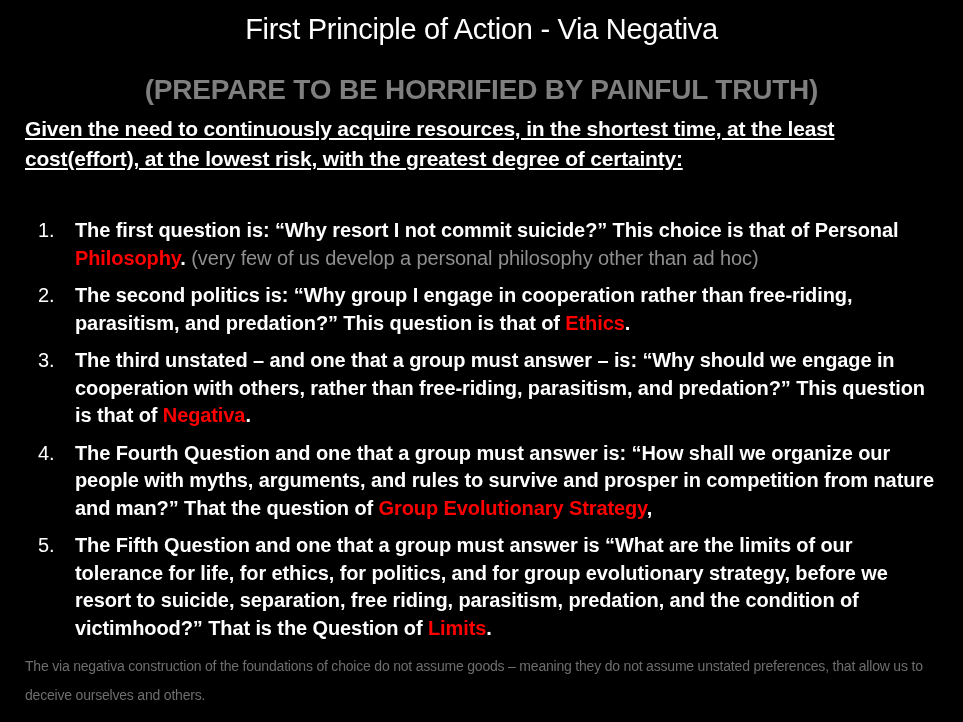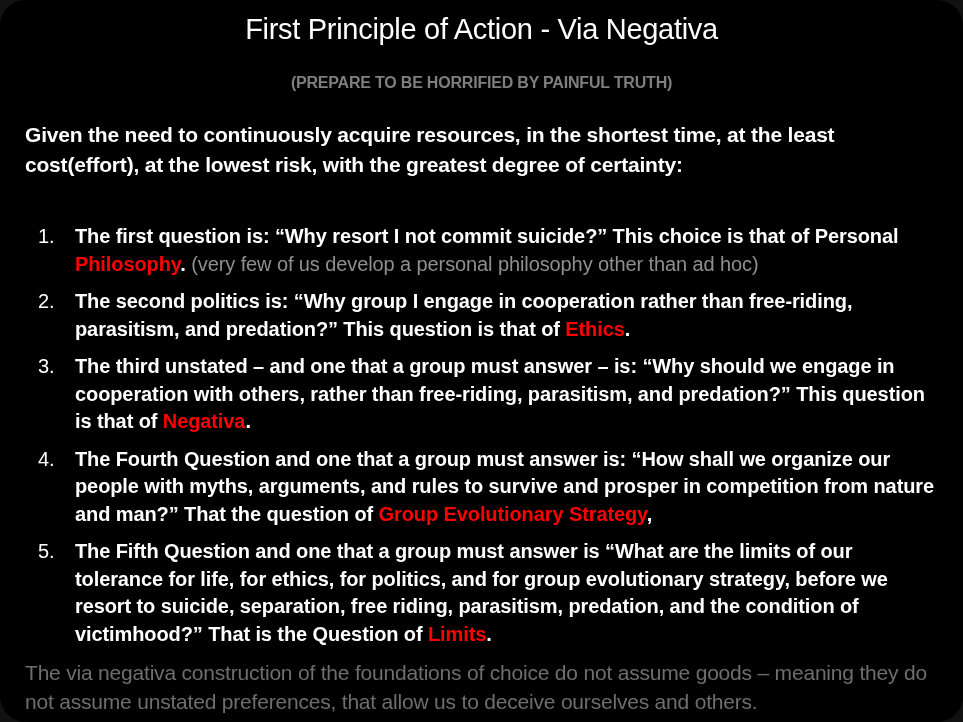--- a/index.html
+++ b/index.html
@@ -13,45 +13,45 @@
   * { box-sizing: border-box; margin: 0; padding: 0; }
   html, body { background: #111; }
   body { display: flex; justify-content: center; align-items: flex-start; }
   .slide {
     position: relative;
     width: 963px;
     height: 722px;
     background: var(--bg);
     font-family: "Liberation Sans", sans-serif;
     overflow: hidden;
-    border-radius: 26px;
   }
   .title {
     padding-top: 13px;
     text-align: center;
     color: var(--text);
     font-size: 29px;
     font-weight: 400;
     letter-spacing: -0.3px;
   }
   .subtitle {
     margin-top: 28px;
     text-align: center;
     color: var(--subtitle);
-    font-size: 16px;
+    font-size: 28px;
     font-weight: 700;
     letter-spacing: -0.2px;
   }
   .intro {
-    margin: 28px 12px 0 25px;
+    margin: 8px 12px 0 25px;
     color: var(--text);
     font-weight: 700;
     font-size: 21px;
     line-height: 30px;
     letter-spacing: -0.2px;
+    text-decoration: underline;
   }
   .questions {
     list-style: none;
     margin: 43px 24px 0 38px;
     font-size: 20px;
     line-height: 27.5px;
     color: var(--text);
     letter-spacing: -0.1px;
   }
   .questions li {
@@ -63,21 +63,21 @@
     color: var(--text);
   }
   .questions .content { flex: 1; }
   .seg-normal { color: var(--text); font-weight: 700; }
   .seg-bold   { color: var(--text); font-weight: 700; }
   .seg-red    { color: var(--red);  font-weight: 700; }
   .seg-muted  { color: var(--muted); font-weight: 400; }
   .footer {
     margin: 0 12px 4px 25px;
     color: var(--footer);
-    font-size: 21px;
+    font-size: 14px;
     line-height: 29px;
     letter-spacing: -0.2px;
   }
 </style>
 </head>
 <body>
 
 <div class="slide">
   <h1 class="title">First Principle of Action - Via Negativa</h1>
 

